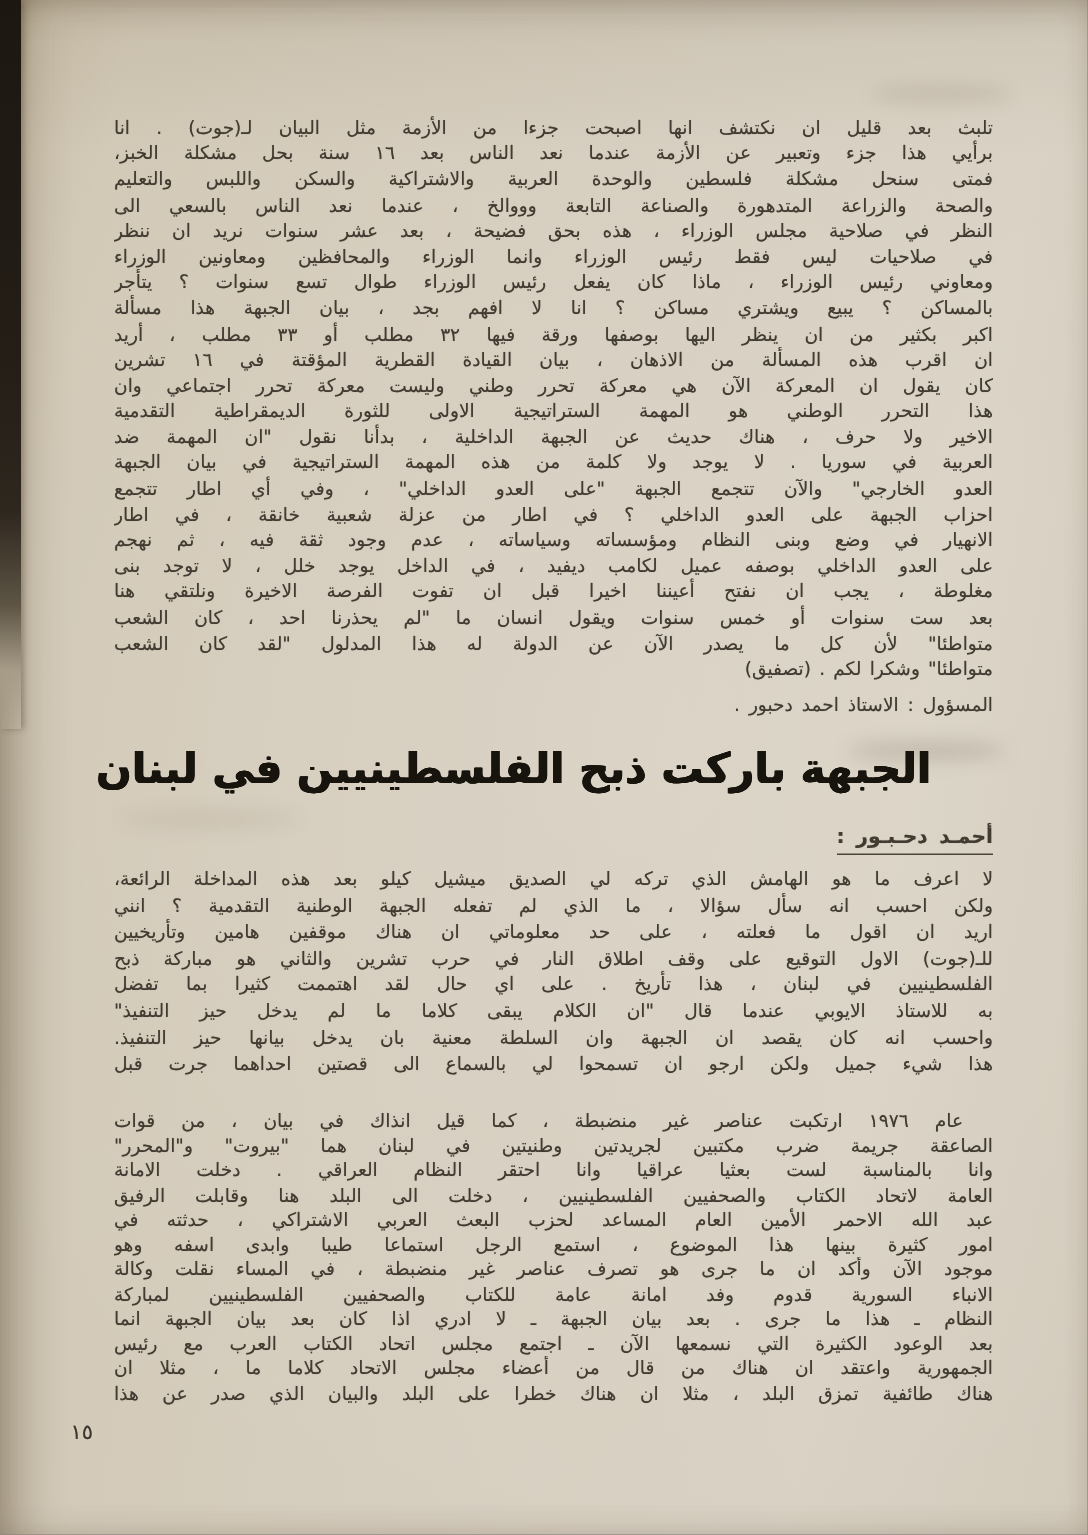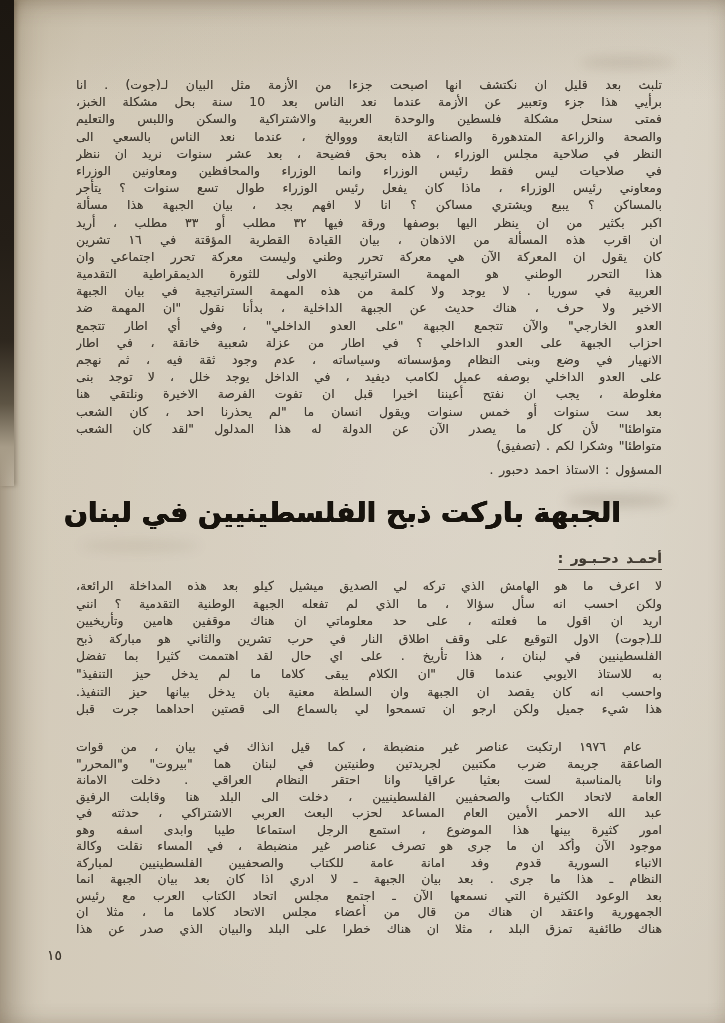--- a/index.html
+++ b/index.html
@@ -82,33 +82,33 @@
 <body>
 
 <div class="page">
   <div class="binding"></div>
   <div class="smudge sm1"></div>
   <div class="smudge sm2"></div>
   <div class="smudge sm3"></div>
 
   <div class="textcol b1 block1">
     <div class="line">تلبث بعد قليل ان نكتشف انها اصبحت جزءا من الأزمة مثل البيان لـ(جوت) . انا</div>
-    <div class="line">برأيي هذا جزء وتعبير عن الأزمة عندما نعد الناس بعد 10 سنة بحل مشكلة الخبز،</div>
+    <div class="line">برأيي هذا جزء وتعبير عن الأزمة عندما نعد الناس بعد ١٦ سنة بحل مشكلة الخبز،</div>
     <div class="line">فمتى سنحل مشكلة فلسطين والوحدة العربية والاشتراكية والسكن واللبس والتعليم</div>
     <div class="line">والصحة والزراعة المتدهورة والصناعة التابعة وووالخ ، عندما نعد الناس بالسعي الى</div>
     <div class="line">النظر في صلاحية مجلس الوزراء ، هذه بحق فضيحة ، بعد عشر سنوات نريد ان ننظر</div>
     <div class="line">في صلاحيات ليس فقط رئيس الوزراء وانما الوزراء والمحافظين ومعاونين الوزراء</div>
     <div class="line">ومعاوني رئيس الوزراء ، ماذا كان يفعل رئيس الوزراء طوال تسع سنوات ؟ يتأجر</div>
     <div class="line">بالمساكن ؟ يبيع ويشتري مساكن ؟ انا لا افهم بجد ، بيان الجبهة هذا مسألة</div>
     <div class="line">اكبر بكثير من ان ينظر اليها بوصفها ورقة فيها ٣٢ مطلب أو ٣٣ مطلب ، أريد</div>
     <div class="line">ان اقرب هذه المسألة من الاذهان ، بيان القيادة القطرية المؤقتة في ١٦ تشرين</div>
     <div class="line">كان يقول ان المعركة الآن هي معركة تحرر وطني وليست معركة تحرر اجتماعي وان</div>
     <div class="line">هذا التحرر الوطني هو المهمة الستراتيجية الاولى للثورة الديمقراطية التقدمية</div>
+    <div class="line">الاخير ولا حرف ، هناك حديث عن الجبهة الداخلية ، بدأنا نقول "ان المهمة ضد</div>
     <div class="line">العربية في سوريا . لا يوجد ولا كلمة من هذه المهمة الستراتيجية في بيان الجبهة</div>
-    <div class="line">الاخير ولا حرف ، هناك حديث عن الجبهة الداخلية ، بدأنا نقول "ان المهمة ضد</div>
     <div class="line">العدو الخارجي" والآن تتجمع الجبهة "على العدو الداخلي" ، وفي أي اطار تتجمع</div>
     <div class="line">احزاب الجبهة على العدو الداخلي ؟ في اطار من عزلة شعبية خانقة ، في اطار</div>
     <div class="line">الانهيار في وضع وبنى النظام ومؤسساته وسياساته ، عدم وجود ثقة فيه ، ثم نهجم</div>
     <div class="line">على العدو الداخلي بوصفه عميل لكامب ديفيد ، في الداخل يوجد خلل ، لا توجد بنى</div>
     <div class="line">مغلوطة ، يجب ان نفتح أعيننا اخيرا قبل ان تفوت الفرصة الاخيرة ونلتقي هنا</div>
     <div class="line">بعد ست سنوات أو خمس سنوات ويقول انسان ما "لم يحذرنا احد ، كان الشعب</div>
     <div class="line">متواطئا" لأن كل ما يصدر الآن عن الدولة له هذا المدلول "لقد كان الشعب</div>
     <div class="line end">متواطئا" وشكرا لكم . (تصفيق)</div>
   </div>
 

